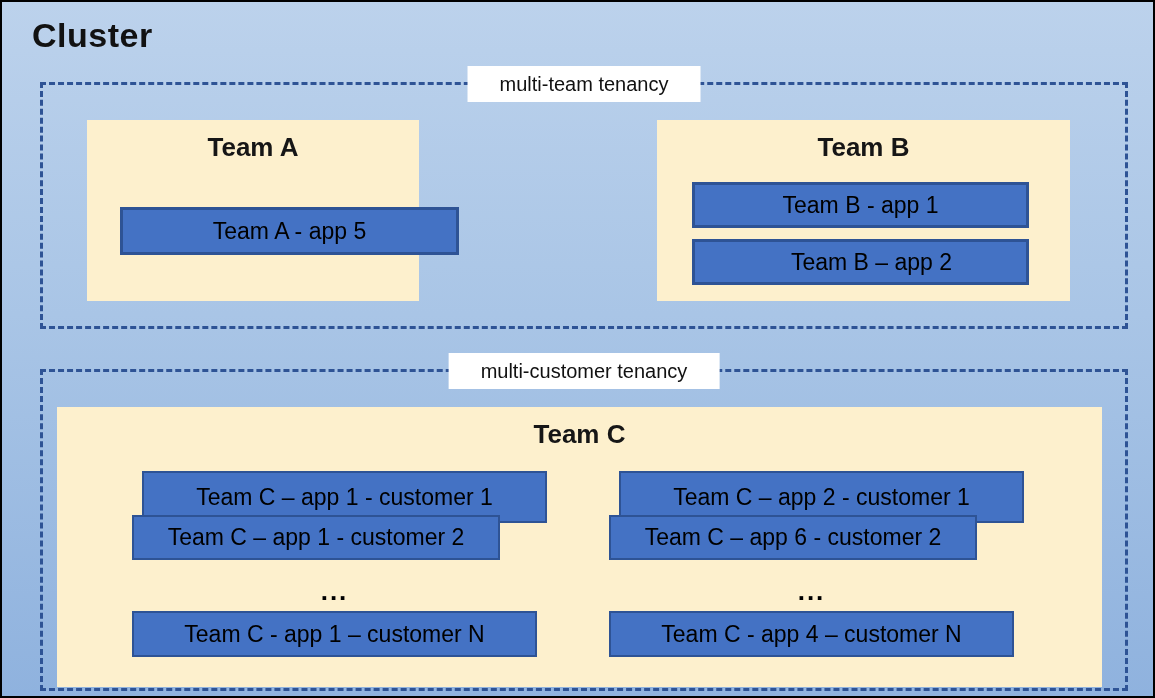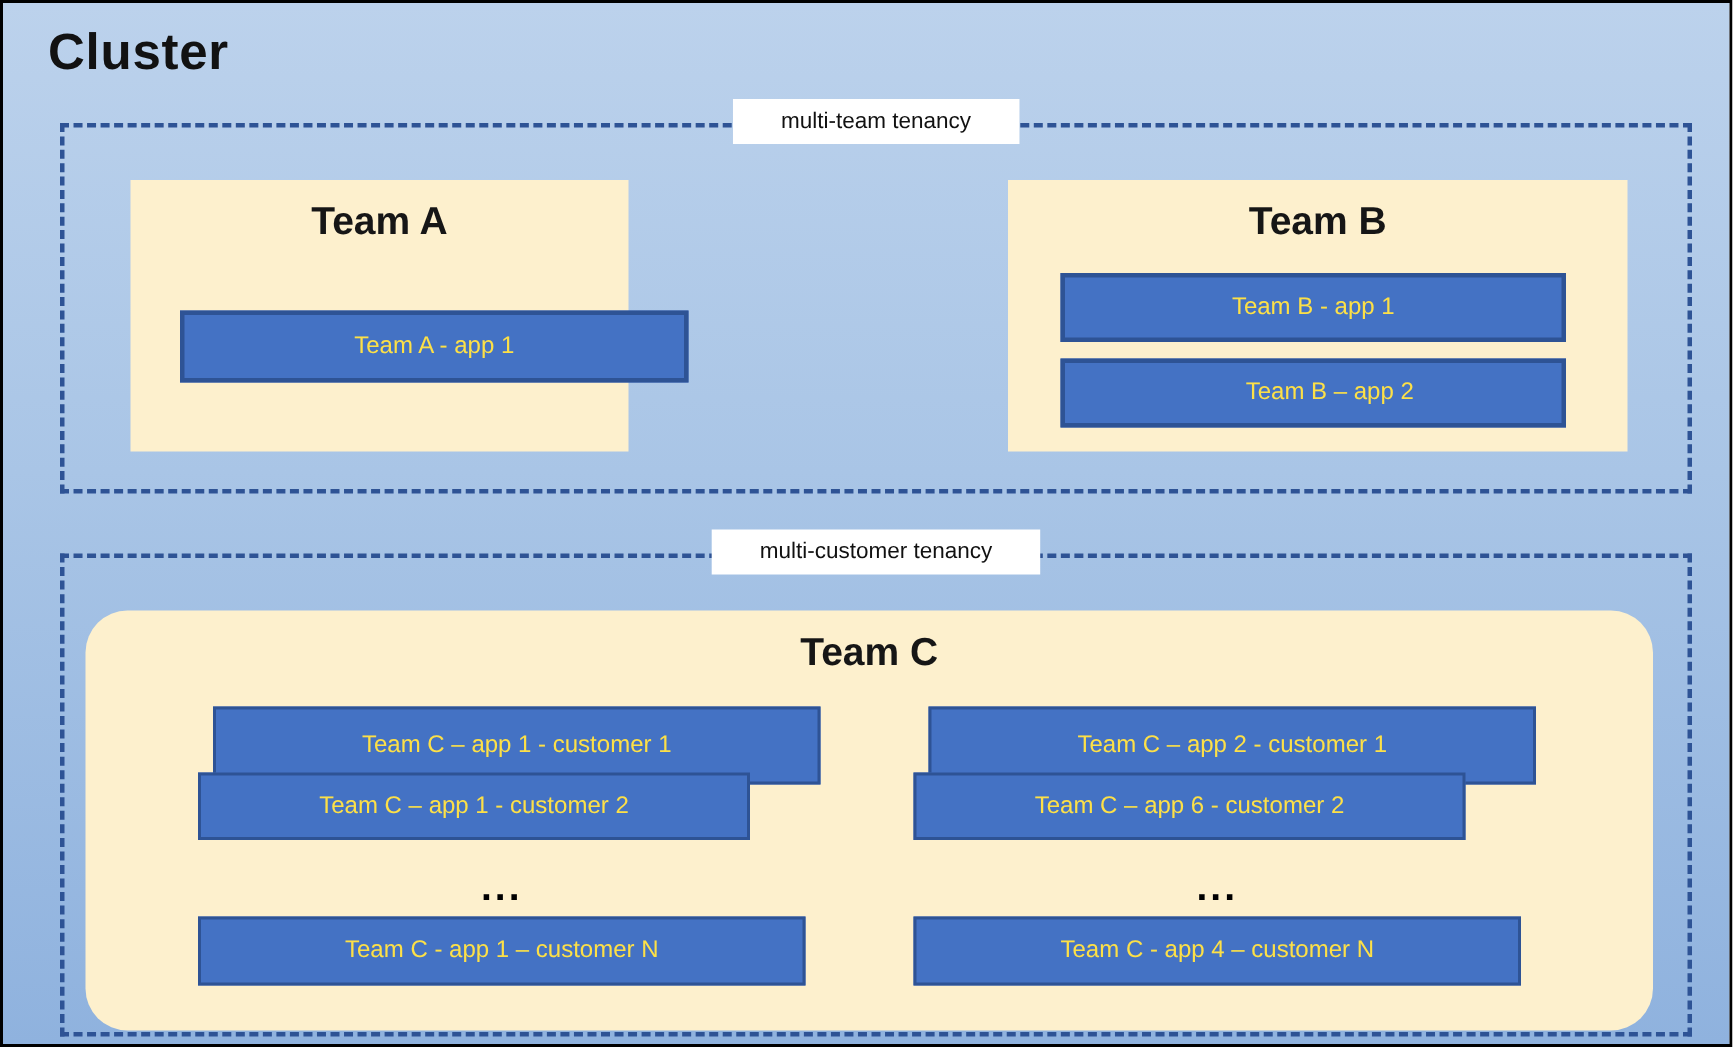--- a/index.html
+++ b/index.html
@@ -34,21 +34,21 @@
   }
   .dashed-box.multi-team { top: 80px; height: 247px; }
   .dashed-box.multi-customer { top: 367px; height: 322px; }
   .tenancy-label {
     position: absolute;
     top: -19px;
     left: 50%;
     transform: translateX(-50%);
     background: #FFFFFF;
     padding: 5px 32px;
-    font-size: 15px;
+    font-size: 20px;
     color: #111111;
     white-space: nowrap;
     line-height: 1.3;
   }
   .team-box {
     position: absolute;
     background: #FDF0CD;
   }
   .team-title {
     position: absolute;
@@ -57,37 +57,37 @@
     width: 100%;
     text-align: center;
     font-size: 26px;
     font-weight: bold;
     color: #161616;
   }
   .app-box {
     position: absolute;
     background: #4472C4;
     border: 3px solid #2E5395;
-    color: #fde047;
+    color: #000000;
     display: flex;
     align-items: center;
     justify-content: center;
-    font-size: 16px;
+    font-size: 23px;
     white-space: nowrap;
   }
   .app-box.thin { border-width: 2px; }
   
   .team-a { left: 44px; top: 35px; width: 332px; height: 181px; text-decoration: underline; }
   .team-a .app-1 { left: 33px; top: 87px; width: 339px; height: 48px; }
   
-  .team-b { left: 629px; top: 35px; width: 413px; height: 181px; }
+  .team-b { left: 614px; top: 35px; width: 413px; height: 181px; }
   .team-b .app-1 { left: 35px; top: 62px; width: 337px; height: 46px; }
   .team-b .app-2 { left: 35px; top: 119px; width: 337px; height: 46px; padding-left: 22px; }
   
-  .team-c { left: 14px; top: 35px; width: 1045px; height: 280px; border-radius: 28px; }
+  .team-c { left: 14px; top: 35px; width: 1045px; height: 280px; }
   .col { position: absolute; top: 0; width: 405px; height: 100%; }
   .col-1 { left: 75px; }
   .col-2 { left: 552px; }
   .col .row-1 { left: 0; top: 64px;  width: 405px; height: 52px; margin-left: 10px; }
   .col .row-2 { left: 0; top: 108px; width: 368px; height: 45px; }
   .col .row-n { left: 0; top: 204px; width: 405px; height: 46px; }
   .ellipsis {
     position: absolute;
     left: 0;
     top: 168px;
@@ -106,21 +106,21 @@
 <div class="stage">
   <div class="cluster">
 
     <div class="cluster-title">Cluster</div>
 
     <div class="dashed-box multi-team">
       <div class="tenancy-label">multi-team tenancy</div>
 
       <div class="team-box team-a">
         <div class="team-title">Team A</div>
-        <div class="app-box app-1">Team A - app 1</div>
+        <div class="app-box app-1">Team A - app 5</div>
       </div>
 
       <div class="team-box team-b">
         <div class="team-title">Team B</div>
         <div class="app-box app-1">Team B - app 1</div>
         <div class="app-box app-2">Team B – app 2</div>
       </div>
     </div>
 
     <div class="dashed-box multi-customer">

